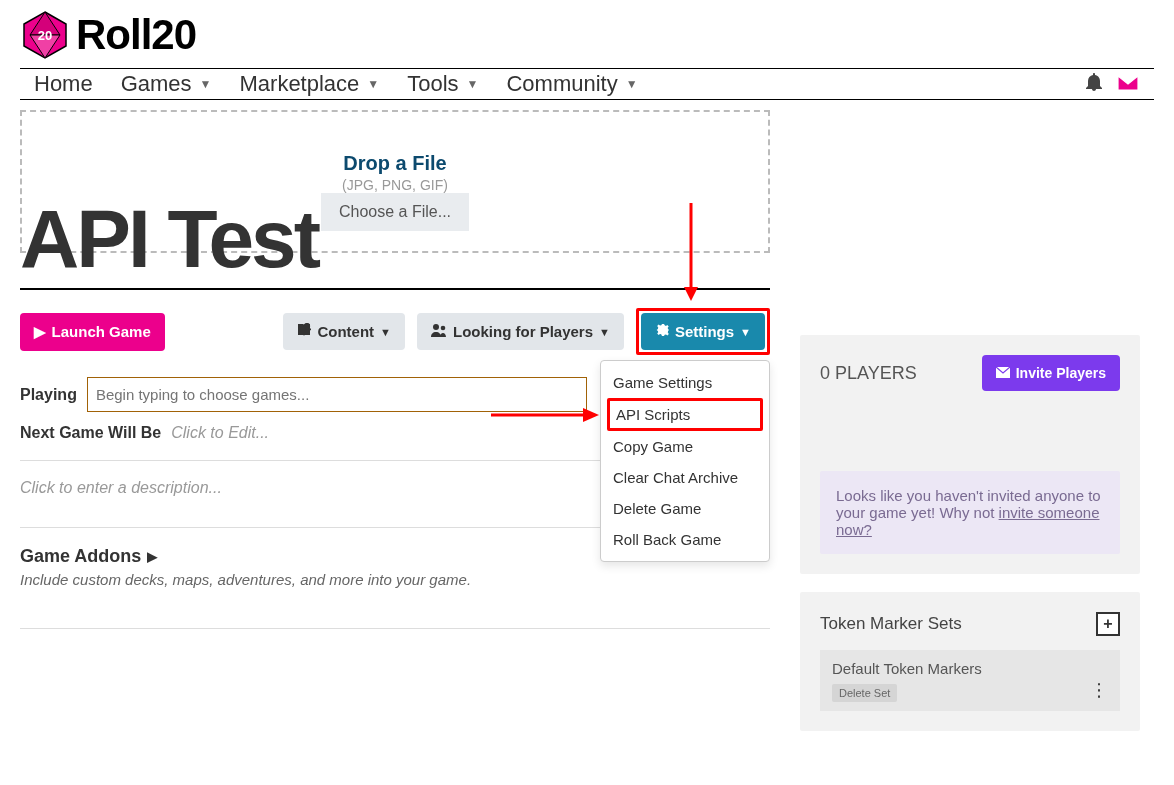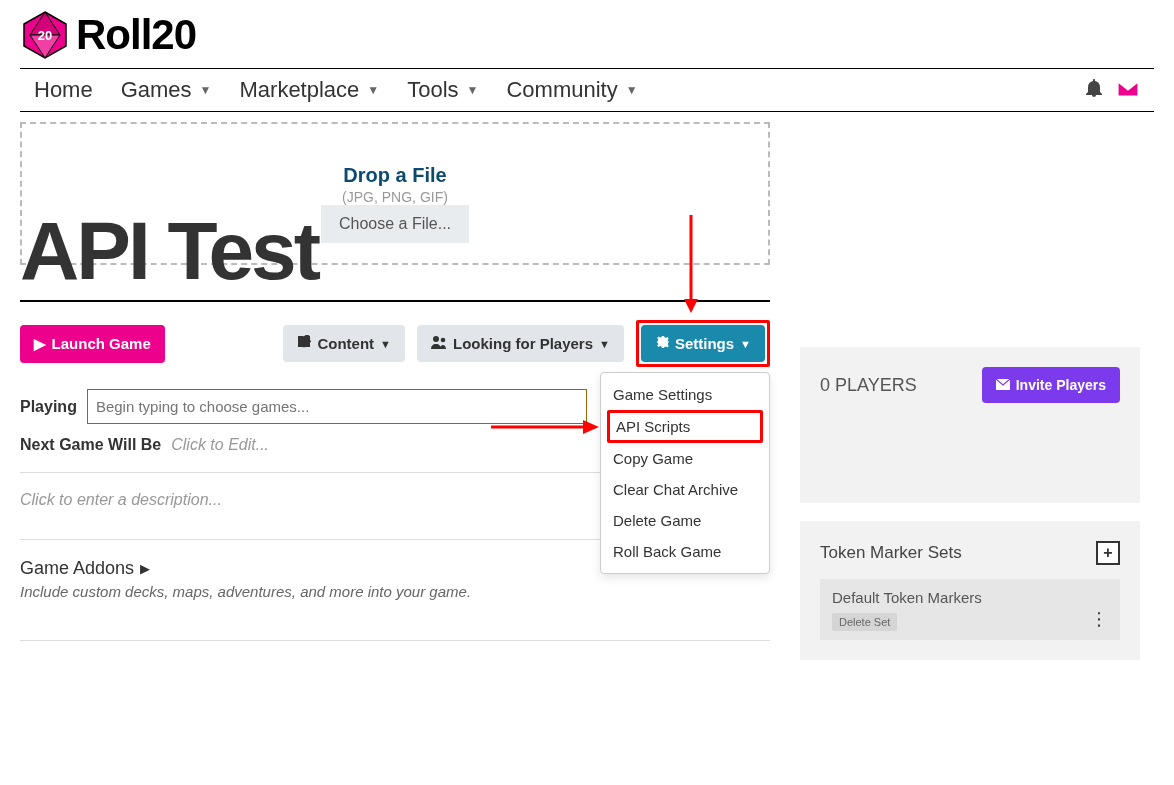--- a/index.html
+++ b/index.html
@@ -1,21 +1,21 @@
 <!DOCTYPE html>
 <html><head>
 <meta charset="utf-8">
 <style>
 * { box-sizing: border-box; margin: 0; padding: 0; }
 body { font-family: -apple-system, BlinkMacSystemFont, "Segoe UI", Helvetica, Arial, sans-serif; background: #fff; color: #333; width: 1174px; }
 .header { padding: 10px 20px 0; }
 .logo-wrap { display: flex; align-items: center; gap: 6px; }
 .logo-die { width: 50px; height: 50px; }
 .logo-text { font-size: 42px; font-weight: 700; color: #000; letter-spacing: -1px; }
-.navbar { display: flex; align-items: center; border-top: 1.5px solid #000; border-bottom: 1.5px solid #000; margin: 8px 20px 0; padding: 0; height: 44px; }
+.navbar { display: flex; align-items: center; border-top: 1.5px solid #000; border-bottom: 1.5px solid #000; margin: 8px 20px 0; padding: 0; height: 32px; }
 .nav-item { font-size: 22px; color: #333; padding: 0 14px; display: flex; align-items: center; gap: 8px; cursor: pointer; }
 .nav-caret { font-size: 12px; color: #666; }
 .nav-spacer { flex: 1; }
 .nav-icon { font-size: 18px; color: #444; margin-right: 16px; cursor: pointer; }
 .nav-icon.mail { color: #ec008c; }
 .content { display: flex; gap: 30px; padding: 10px 20px 20px; align-items: flex-start; }
 .main { width: 750px; }
 .dropzone { border: 2px dashed #bbb; text-align: center; padding: 40px 0 20px; color: #777; position: relative; }
 .dz-title { font-size: 20px; font-weight: 700; color: #0c4a6e; }
 .dz-sub { font-size: 14px; color: #999; margin-top: 2px; }
@@ -29,21 +29,21 @@
 .btn-grey { background: #e2e6ea; color: #333; }
 .btn-blue { background: #1989ac; color: #fff; }
 .btn .chev { font-size: 11px; }
 .row-spacer { flex: 1; }
 .field-row { display: flex; align-items: center; gap: 10px; margin-bottom: 12px; }
 .field-label { font-weight: 700; font-size: 16px; }
 .field-input { flex: 1; border: 1px solid #a16207; padding: 8px; font-size: 15px; max-width: 500px; }
 .field-placeholder { color: #999; font-style: italic; font-size: 16px; }
 .desc-row { border-top: 1px solid #ddd; margin-top: 18px; padding-top: 18px; color: #999; font-style: italic; font-size: 16px; }
 .addons { border-top: 1px solid #ddd; margin-top: 30px; padding-top: 18px; }
-.addons-title { font-weight: 400; font-size: 18px; display: flex; align-items: center; gap: 6px; text-align: right; }
+.addons-title { font-weight: 700; font-size: 18px; display: flex; align-items: center; gap: 6px; text-align: right; }
 .addons-sub { font-style: italic; color: #666; font-size: 15px; margin-top: 4px; }
 .dropdown { position: absolute; background: #fff; border: 1px solid #ccc; border-radius: 4px; box-shadow: 0 4px 10px rgba(0,0,0,0.1); width: 170px; z-index: 5; }
 .dropdown-item { padding: 7px 12px; font-size: 15px; color: #333; cursor: pointer; }
 .highlight-red { border: 3px solid #ff0000; border-radius: 2px; }
 .side { width: 340px; display: flex; flex-direction: column; gap: 18px; }
 .side-panel { background: #f2f2f2; border-radius: 2px; padding: 20px; }
 .players-head { display: flex; justify-content: space-between; align-items: center; margin-bottom: 80px; }
 .players-count { font-size: 18px; color: #555; }
 .btn-purple { background: #7c3aed; color: #fff; border-radius: 4px; padding: 10px 14px; font-size: 14px; font-weight: 600; display: inline-flex; align-items: center; gap: 6px; border: none; cursor: pointer; margin-left: 36px; }
 .invite-box { background: #ece7f5; color: #7a6b92; padding: 16px; font-size: 15px; border-radius: 2px; }
@@ -204,20 +204,23 @@
       <div class="players-head">
         <span class="players-count">0 PLAYERS</span>
         <button class="btn-purple">
           <span><svg width="14" height="11" viewBox="0 0 14 11">
                 <path d="M0 0h14v11H0z" fill="#fff"></path>
                 <path d="M0 0l7 6 7-6" fill="none" stroke="#7c3aed" stroke-width="1.2"></path>
               </svg></span>
           <span>Invite Players</span>
         </button>
       </div>
+      <div class="invite-box">
+        <span>Looks like you haven't invited anyone to your game yet! Why not </span><a href="#">invite someone now?</a>
+      </div>
     </div>
 
     <div class="side-panel">
       <div class="tms-head">
         <span class="tms-title">Token Marker Sets</span>
         <div class="plus-btn">+</div>
       </div>
       <div class="tms-item">
         <div>
           <div class="tms-item-title">Default Token Markers</div>

